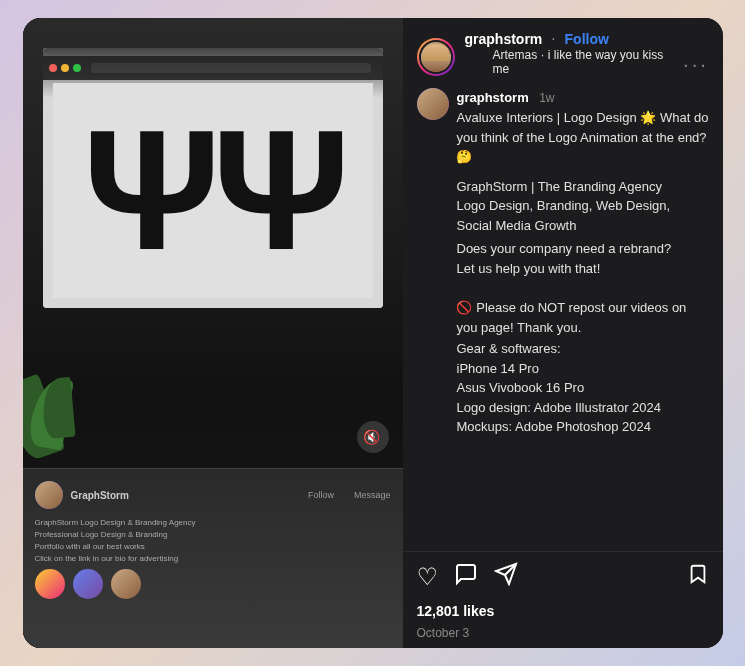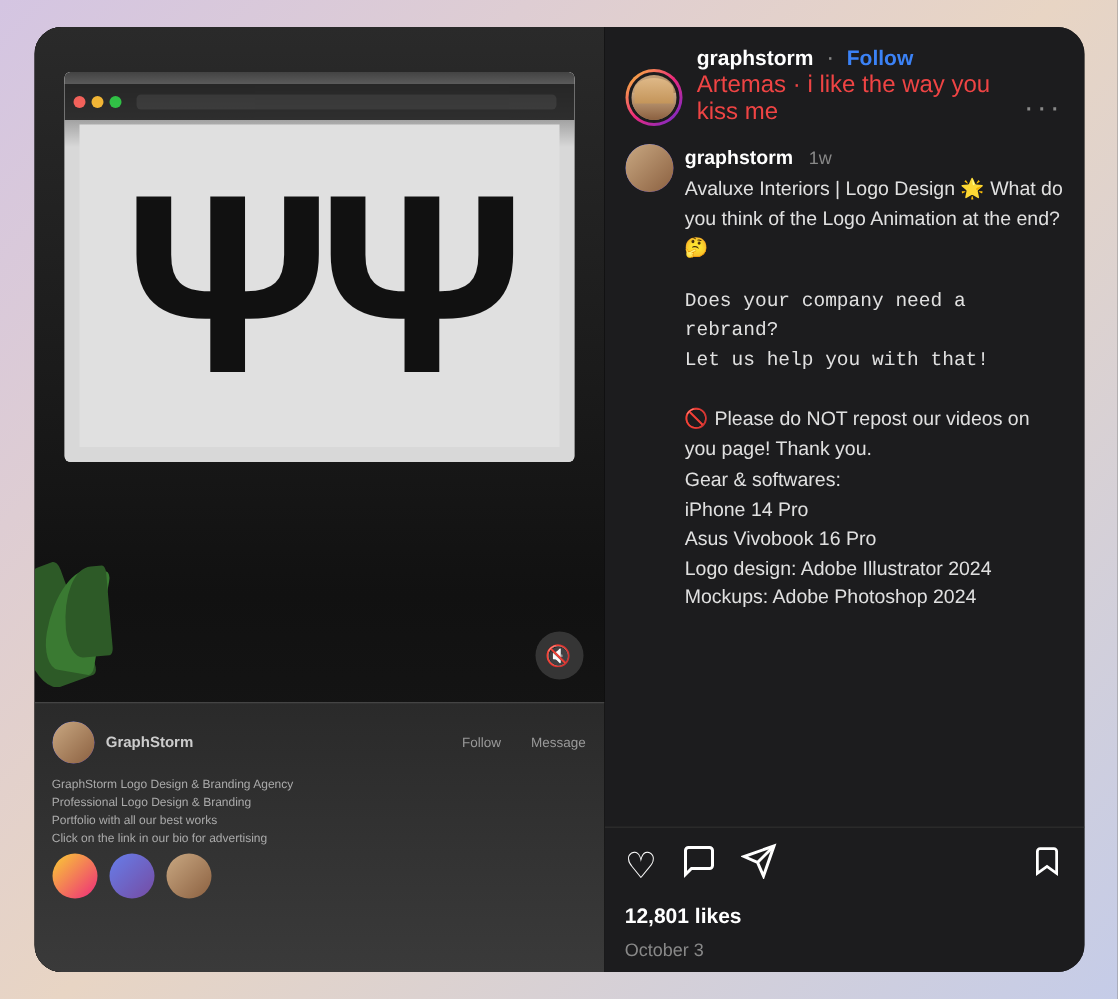--- a/index.html
+++ b/index.html
@@ -163,22 +163,23 @@
     .dot {
       color: #888;
       margin: 0 4px;
     }
     .follow-btn {
       font-size: 14px;
       font-weight: 600;
       color: #3b82f6;
     }
     .subtitle {
-      font-size: 16px;
-      color: #ef4444;
+      font-size: 12px;
+      color: #e5e5e5;
+      margin-left: 28px;
     }
     .more-btn {
       color: #888;
       font-size: 20px;
       letter-spacing: 2px;
     }
     .post-body {
       flex: 1;
       overflow-y: auto;
       padding: 0 14px 10px;
@@ -368,21 +369,24 @@
         <div class="comment-row">
           <div class="comment-avatar">
             <div style="width:100%;height:100%;background:linear-gradient(135deg,#c9a882,#8b6040);border-radius:50%;"></div>
           </div>
           <div class="comment-content">
             <span class="comment-user">graphstorm</span>
             <span class="comment-time">1w</span>
             <div class="comment-text">
               <span>Avaluxe Interiors | Logo Design 🌟 What do you think of the Logo Animation at the end? 🤔</span>
             </div>
-            <div class="comment-text" style="margin-top:16px;font-family:Liberation Mono, monospace;">
+            <div class="comment-text" style="margin-top:10px;">
+              GraphStorm | The Branding Agency<br>Logo Design, Branding, Web Design,<br>Social Media Growth
+            </div>
+            <div class="comment-text" style="margin-top:4px;">
               Does your company need a rebrand?<br>Let us help you with that!
             </div>
             <div class="comment-text" style="margin-top:20px;">🚫 Please do NOT repost our videos on you page! Thank you.</div>
             <div class="comment-text" style="">
               Gear &amp; softwares:<br>iPhone 14 Pro<br>Asus Vivobook 16 Pro<br>Logo design: Adobe Illustrator 2024<br>Mockups: Adobe Photoshop 2024
             </div>
           </div>
         </div>
       </div>
 

